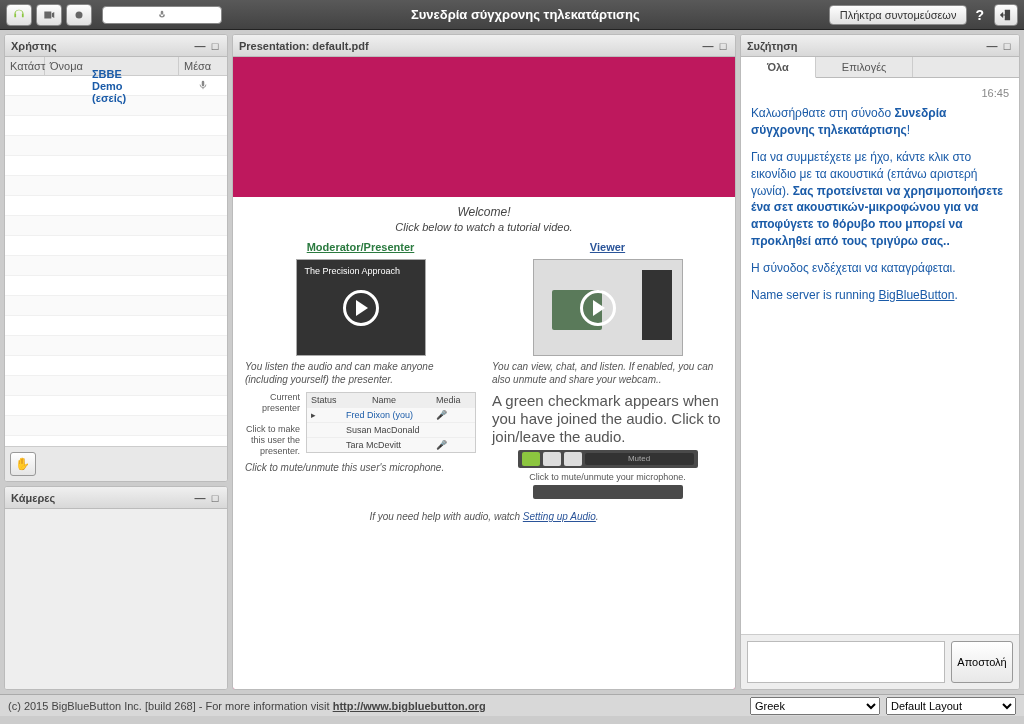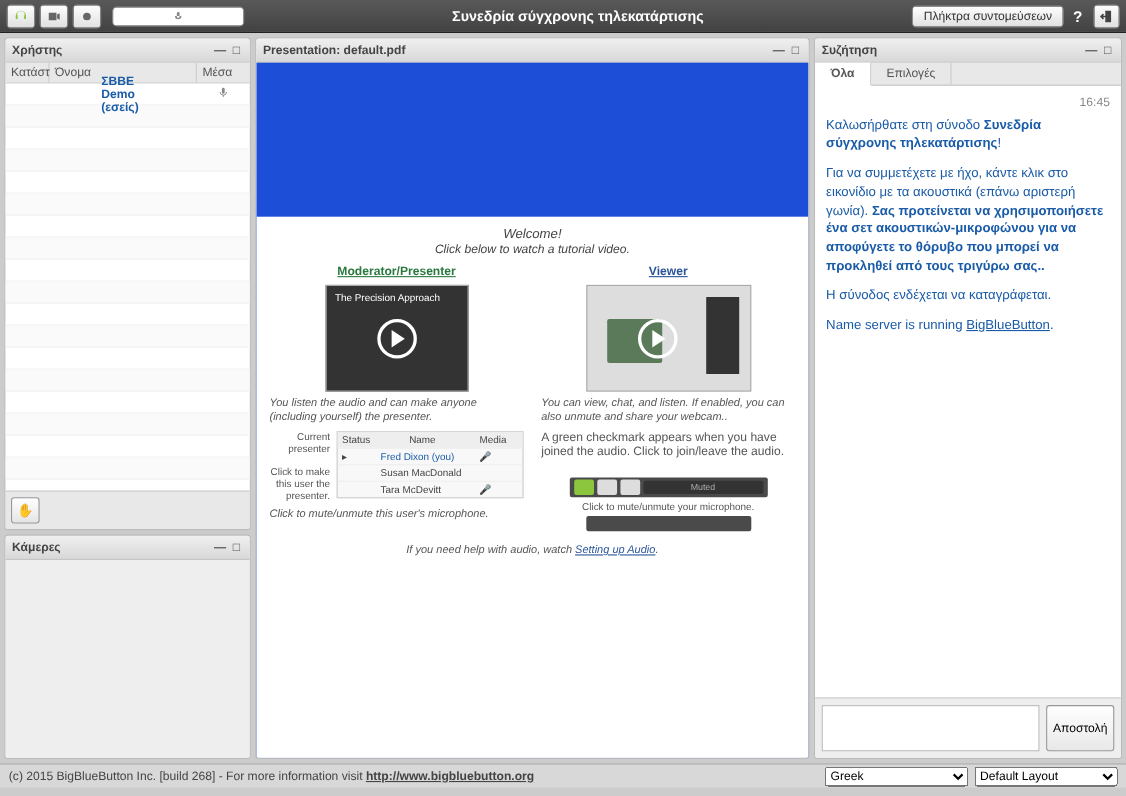--- a/index.html
+++ b/index.html
@@ -43,21 +43,21 @@
 .empty-row { height: 20px; border-bottom: 1px solid #f0f0f0; }
 .empty-row:nth-child(even) { background: #fafafa; }
 .raise-hand-bar { padding: 5px; background: #e8e8e8; border-top: 1px solid #ccc; }
 .raise-hand-btn { width: 26px; height: 24px; background: linear-gradient(#fff,#e5e5e5); border: 1px solid #999; border-radius: 3px; cursor: pointer; display: flex; align-items: center; justify-content: center; }
 
 
 .cameras-panel { flex: 1; }
 
 
 .pres-panel { height: 100%; }
-.pres-body { flex: 1; background: #1d4ed8; display: flex; flex-direction: column; align-items: center; overflow: hidden; }
+.pres-body { flex: 1; background: #be185d; display: flex; flex-direction: column; align-items: center; overflow: hidden; }
 .pres-whitebox { background: #fff; width: 100%; margin-top: 140px; flex: 1; padding: 8px 12px; }
 .welcome-text { text-align: center; font-style: italic; font-size: 12px; color: #444; margin-bottom: 2px; }
 .welcome-sub { text-align: center; font-style: italic; font-size: 11px; color: #444; margin-bottom: 8px; }
 .two-cols { display: flex; gap: 16px; }
 .col-half { flex: 1; font-size: 10px; color: #444; }
 .role-label { text-align: center; font-size: 11px; font-weight: bold; margin-bottom: 6px; }
 .role-mod { color: #2a7a3f; text-decoration: underline; }
 .role-viewer { color: #2a5499; text-decoration: underline; }
 .video-thumb { width: 130px; height: 97px; background: #333; margin: 0 auto 4px; position: relative; display: flex; align-items: center; justify-content: center; border: 1px solid #aaa; }
 .video-thumb.light { background: #ddd; width: 150px; }
@@ -75,21 +75,21 @@
 .audio-help { text-align: center; font-size: 10px; font-style: italic; color: #555; margin-top: 10px; }
 .audio-help a { color: #2a5499; }
 .mock-toolbar { background: #4a4a4a; height: 18px; width: 180px; margin: 4px auto; border-radius: 2px; display: flex; align-items: center; padding: 0 4px; gap: 3px; }
 .mock-tb-btn { width: 18px; height: 14px; background: #ddd; border-radius: 2px; }
 .mock-tb-mid { flex: 1; background: #333; height: 12px; border-radius: 2px; color: #aaa; font-size: 8px; text-align: center; line-height: 12px; }
 .mock-audiobar { background: #4a4a4a; height: 14px; width: 150px; margin: 2px auto; border-radius: 2px; }
 
 
 .chat-panel { height: 100%; }
 .chat-tabs { display: flex; background: #e8e8e8; border-bottom: 1px solid #bbb; }
-.chat-tab { padding: 4px 14px; font-size: 11px; color: #555; cursor: pointer; border-right: 1px solid #ccc; }
+.chat-tab { padding: 4px 26px; font-size: 11px; color: #555; cursor: pointer; border-right: 1px solid #ccc; }
 .chat-tab.active { background: #fff; border-bottom: 1px solid #fff; margin-bottom: -1px; font-weight: bold; }
 .chat-body { flex: 1; background: #fff; padding: 8px 10px; font-size: 12px; color: #1a5ba8; overflow-y: auto; line-height: 1.4; }
 .chat-time { text-align: right; color: #888; font-size: 11px; margin-bottom: 4px; }
 .chat-body p { margin-bottom: 10px; }
 .chat-body a { color: #1a5ba8; text-decoration: underline; }
 .chat-input-area { border-top: 1px solid #ccc; padding: 6px; display: flex; gap: 6px; align-items: stretch; background: #eee; }
 .chat-input { flex: 1; height: 42px; border: 1px solid #bbb; background: #fff; resize: none; padding: 4px; font-size: 12px; }
 .send-btn { width: 62px; background: linear-gradient(#fff,#e8e8e8); border: 1px solid #999; border-radius: 3px; cursor: pointer; font-size: 11px; }
 
 
@@ -241,21 +241,21 @@
               <div class="video-caption" style="margin-top:4px">Click to mute/unmute this user's microphone.</div>
             </div>
             <div class="col-half">
               <div class="role-label role-viewer">Viewer</div>
               <div class="video-thumb light">
                 <div style="width:50px;height:40px;background:#5a7a5a;position:absolute;left:18px;top:30px;border-radius:2px"></div>
                 <div style="position:absolute;right:10px;top:10px;width:30px;height:70px;background:#333"></div>
                 <div class="play-circle" style="position:relative;left:-10px"></div>
               </div>
               <div class="video-caption">You can view, chat, and listen.  If enabled, you can also unmute and share your webcam..</div>
-              <div style="font-size:11px;color:#555;line-height:1.2;margin-bottom:16px">A green checkmark appears when you have joined the audio.  Click to join/leave the audio.</div>
+              <div style="font-size:15px;color:#555;line-height:1.2;margin-bottom:4px">A green checkmark appears when you have joined the audio.  Click to join/leave the audio.</div>
               <div class="mock-toolbar">
                 <div class="mock-tb-btn" style="background:#8cc63f"></div>
                 <div class="mock-tb-btn"></div>
                 <div class="mock-tb-btn"></div>
                 <div class="mock-tb-mid">Muted</div>
               </div>
               <div style="font-size:9px;color:#555;text-align:center;line-height:1.2">Click to mute/unmute your microphone.</div>
               <div class="mock-audiobar"></div>
             </div>
           </div>

